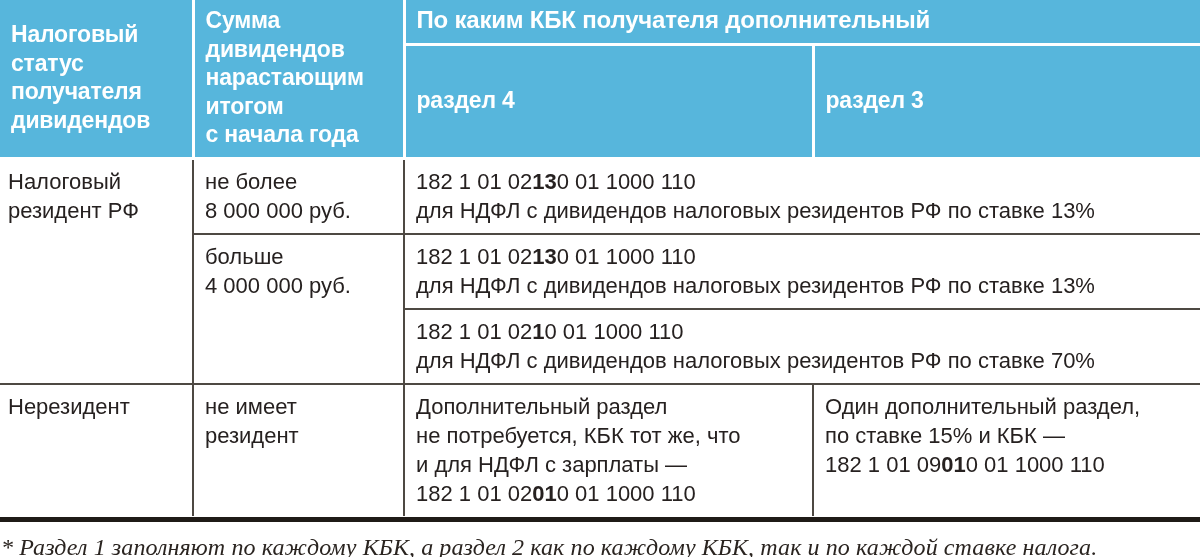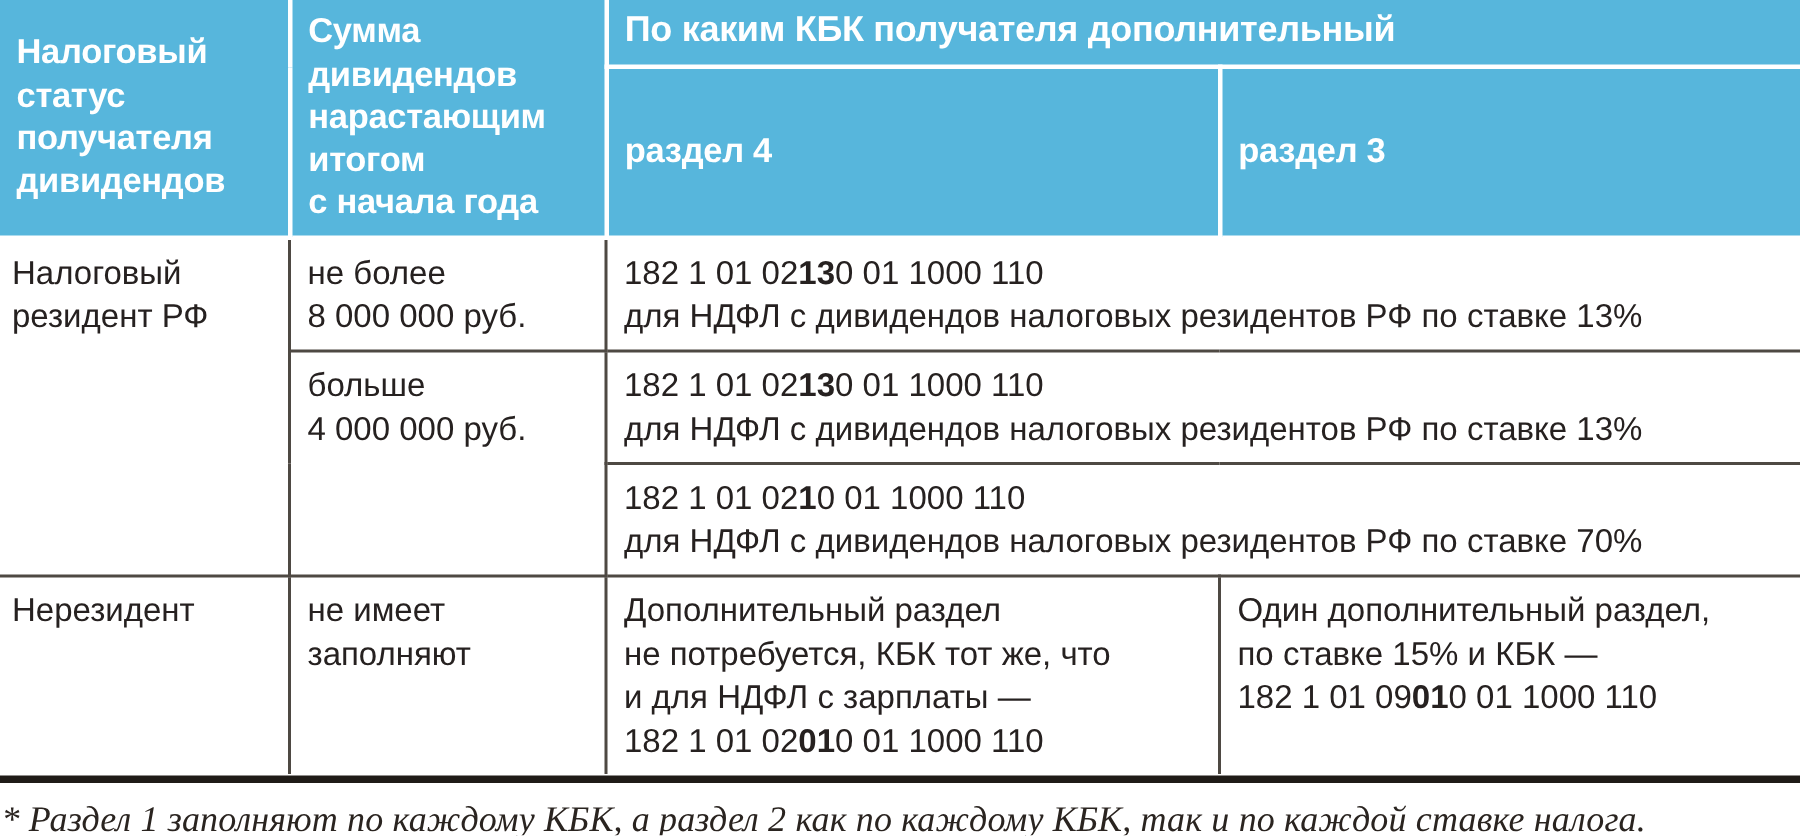--- a/index.html
+++ b/index.html
@@ -124,21 +124,21 @@
         <td class="edge-r" colspan="2"><span class="kbk-code"><span>182 1 01 02</span><b>13</b><span>0 01 1000 110</span></span>
 <span>для НДФЛ с дивидендов налоговых резидентов РФ по ставке 13%</span></td>
       </tr>
       <tr class="r3">
         <td class="edge-r" colspan="2"><span class="kbk-code"><span>182 1 01 02</span><b>1</b><span>0 01 1000 110</span></span>
 <span>для НДФЛ с дивидендов налоговых резидентов РФ по ставке 70%</span></td>
       </tr>
       <tr class="r4 last">
         <td class="edge-l">Нерезидент</td>
         <td>не имеет
-заполняют</td>
+резидент</td>
         <td><span>Дополнительный раздел
 не потребуется, КБК тот же, что
 и для НДФЛ с зарплаты —
 182 1 01 02</span><b>01</b><span>0 01 1000 110</span></td>
         <td class="edge-r"><span>Один дополнительный раздел,
 по ставке 15% и КБК —
 182 1 01 09</span><b>01</b><span>0 01 1000 110</span></td>
       </tr>
     </tbody>
   </table>

